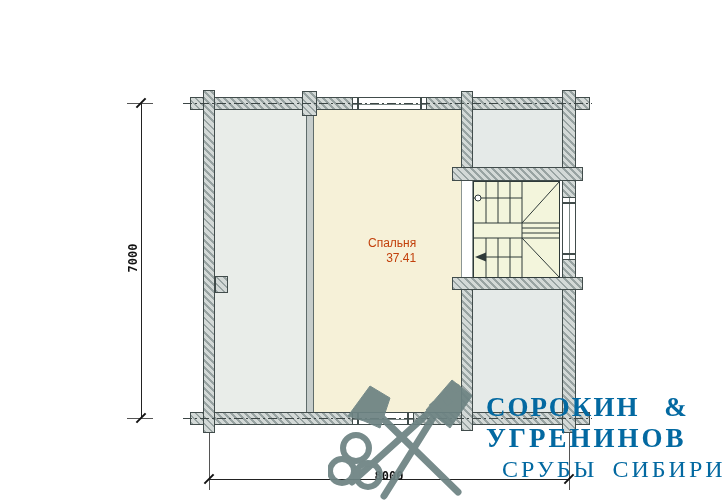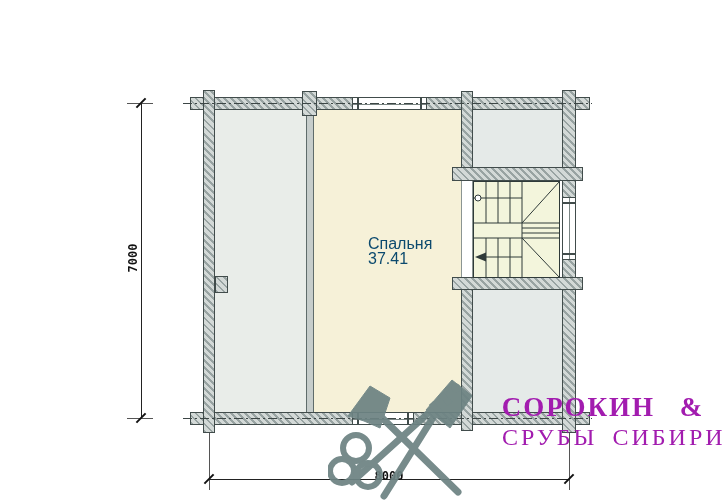--- a/index.html
+++ b/index.html
@@ -36,29 +36,29 @@
   .dimline{position:absolute;background:#222;z-index:3;}
   .extline{position:absolute;background:#555;z-index:3;}
   .tick45{position:absolute;width:13px;height:2px;background:#111;
     transform:translate(-50%,-50%) rotate(-45deg);z-index:9;}
   .dimtext{
     position:absolute;font-family:"DejaVu Sans Mono",monospace;font-weight:bold;
     font-size:12px;color:#111;z-index:9;white-space:nowrap;
   }
   
   .roomlabel{
-    position:absolute;font-size:16px;line-height:15px;color:#0c4a6e;z-index:10;white-space:nowrap;
+    position:absolute;font-size:12px;line-height:15px;color:#c2410c;z-index:10;white-space:nowrap;text-align:right;
   }
   
   #stairs-svg{position:absolute;z-index:6;}
   
   #logo-mark{position:absolute;z-index:20;opacity:.93;}
   .logotext{
-    position:absolute;left:486px;top:392px;width:234px;text-align:center;
-    font-family:"Liberation Serif",serif;color:#a21caf;z-index:21;
+    position:absolute;left:486px;top:392px;width:234px;
+    font-family:"Liberation Serif",serif;color:#0369a1;z-index:21;
   }
   .logotext .l1{font-size:27px;font-weight:bold;letter-spacing:2px;word-spacing:16px;line-height:30px;white-space:nowrap;}
   .logotext .l2{font-size:27px;font-weight:bold;letter-spacing:3px;line-height:32px;white-space:nowrap;}
   .logotext .l3{font-size:24px;font-weight:normal;letter-spacing:3px;word-spacing:6px;line-height:30px;white-space:nowrap;margin-left:16px;}
 </style>
 </head>
 <body>
 
 <div id="canvas">
 
@@ -169,16 +169,17 @@
         <line x1="113" y1="18" x2="122" y2="28" stroke-width="6"></line>
         <circle cx="28" cy="72" r="13" stroke-width="6"></circle>
         <circle cx="14" cy="95" r="12" stroke-width="6"></circle>
         <circle cx="40" cy="99" r="12" stroke-width="6"></circle>
       </g>
     </g>
   </svg>
 
   <div class="logotext">
     <div class="l1">СОРОКИН &amp;</div>
+    <div class="l2">УГРЕНИНОВ</div>
     <div class="l3">СРУБЫ СИБИРИ</div>
   </div>
 
 </div>
 
 </body></html>

